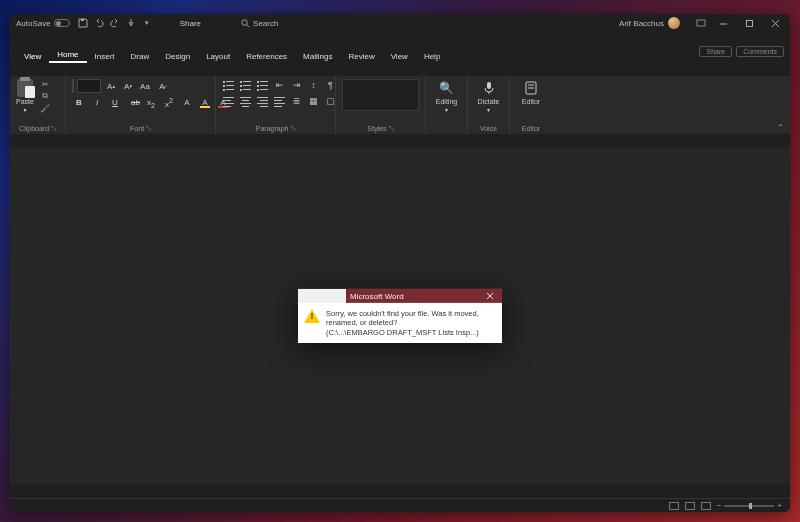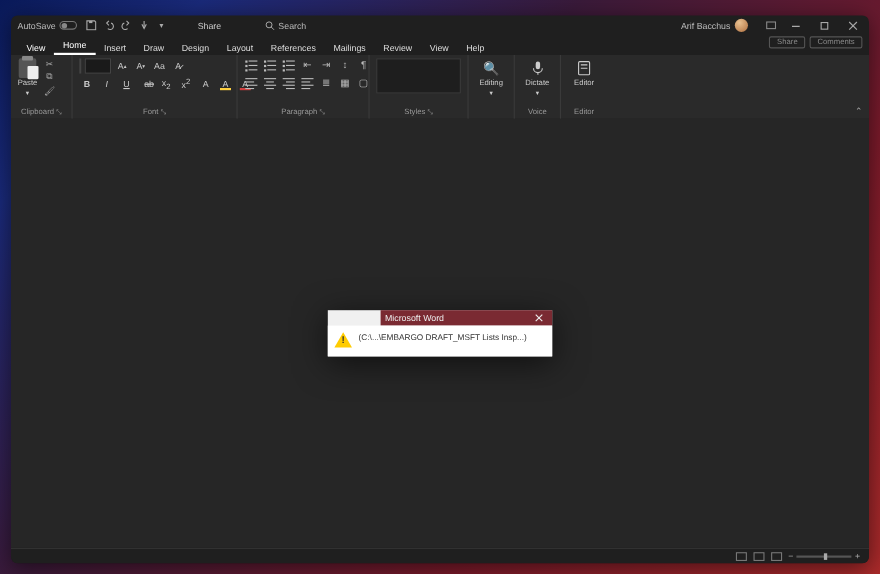--- a/index.html
+++ b/index.html
@@ -3,21 +3,21 @@
 <meta charset="utf-8">
 <style>
   * { box-sizing: border-box; margin: 0; padding: 0; font-family: "Segoe UI", Arial, sans-serif; }
   html, body { width: 800px; height: 522px; overflow: hidden; }
   body { background: linear-gradient(135deg, #0a1a5a 0%, #1a2a7a 14%, #3a1a3a 40%, #7a1a2a 70%, #aa2a2a 100%); position: relative; }
 
   .window {
     position: absolute; left: 10px; top: 14px; right: 10px; bottom: 10px;
     background: #1f1f1f; color: #d0d0d0; border-radius: 6px; overflow: hidden;
     box-shadow: 0 4px 20px rgba(0,0,0,0.5);
-    display: flex; flex-direction: column;
+    display: flex; flex-direction: column; gap: 13px;
   }
 
   
   .titlebar { height: 18px; display: flex; align-items: center; font-size: 8px; color: #bbb; padding: 0 2px; }
   .titlebar .autosave { display: flex; align-items: center; gap: 3px; padding-left: 4px; }
   .toggle { width: 16px; height: 8px; border: 1px solid #777; border-radius: 4px; position: relative; }
   .toggle::after { content:""; position:absolute; left:1px; top:1px; width:5px; height:5px; background:#888; border-radius:50%; }
   .titlebar .qat { display: flex; gap: 6px; margin-left: 8px; align-items:center; }
   .qat .ico { width:10px; height:10px; display:flex; align-items:center; justify-content:center; color:#aaa; }
   .titlebar .doc-title { flex: 0 0 auto; margin-left: 28px; color:#ccc; }
@@ -421,20 +421,21 @@
               <line x1="1" y1="1" x2="7" y2="7" stroke="#eee"></line>
               <line x1="7" y1="1" x2="1" y2="7" stroke="#eee"></line>
             </svg>
           </span>
       </div>
       <div class="dlg-body">
         <div class="warn-ico">
             <div class="warn-tri"></div>
           </div>
         <div class="dlg-text">
+          <div>Sorry, we couldn't find your file. Was it moved, renamed, or deleted?</div>
           <div>(C:\...\EMBARGO DRAFT_MSFT Lists Insp...)</div>
         </div>
       </div>
     </div>
   </div>
 
   <div class="statusbar">
     <div class="view-ico"></div>
     <div class="view-ico"></div>
     <div class="view-ico"></div>

